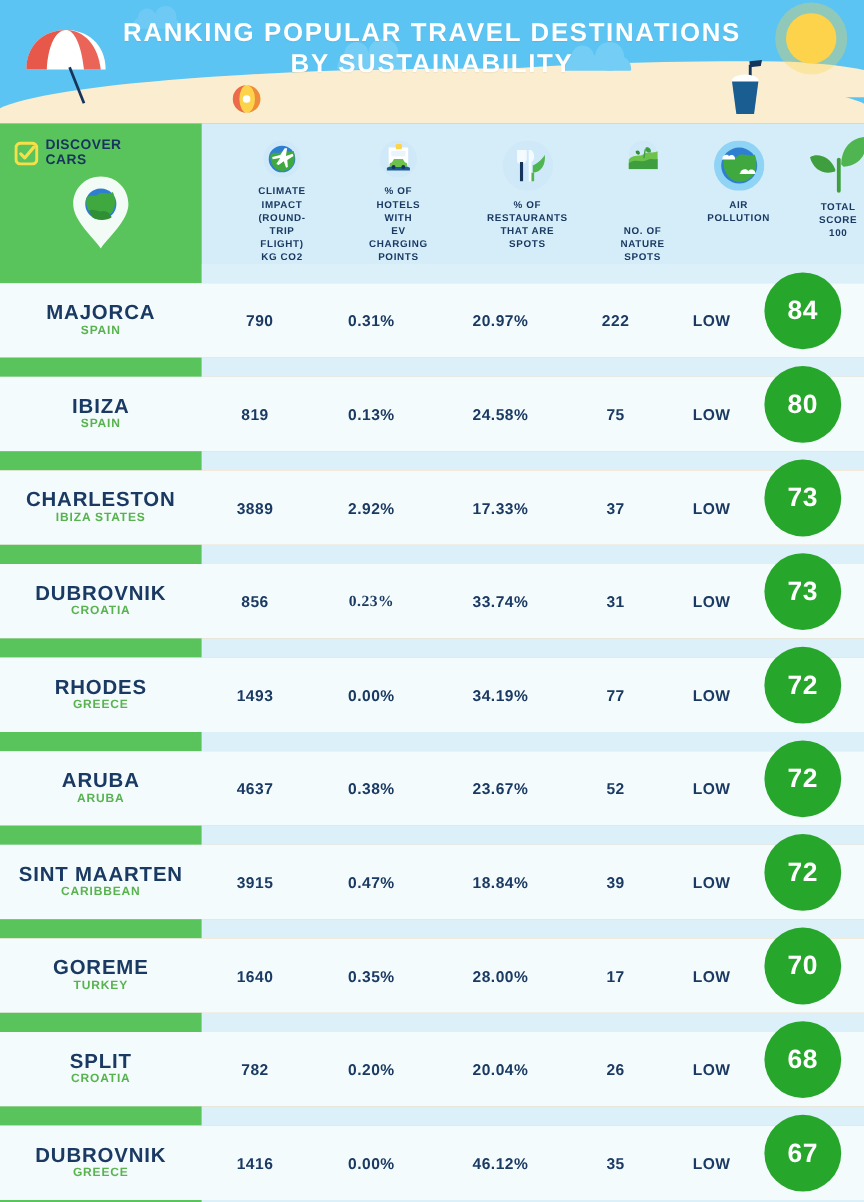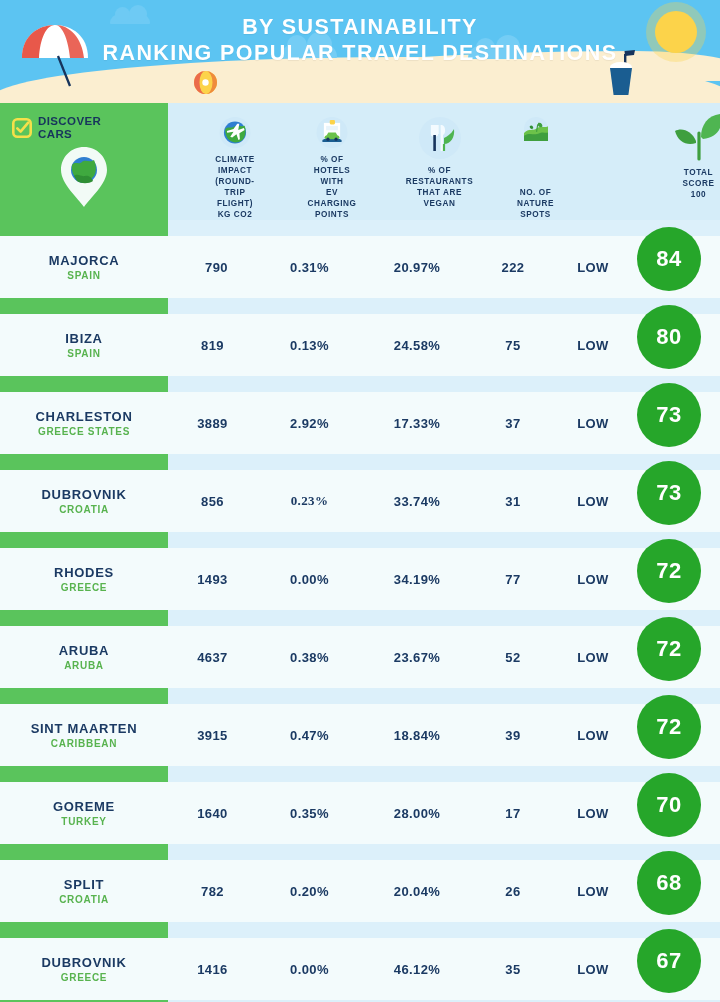--- a/index.html
+++ b/index.html
@@ -102,21 +102,21 @@
     background: #f3fbfc;
     display: flex; align-items: center;
   }
   .sep { position: relative; width: 720px; height: 16px; background: #dcf0fa; }
   .sep-bar { position: absolute; left: 0; top: 0; width: 168px; height: 16px; background: #5ac45c; }
 
   .cell-dest {
     position: absolute; left: 0; width: 168px; text-align: center;
   }
   .dest-name {
-    color: #1b3a63; font-size: 13px; font-weight: bold; letter-spacing: .7px; line-height: 17px;
+    color: #1b3a63; font-size: 17px; font-weight: bold; letter-spacing: .7px; line-height: 17px;
   }
   .dest-country {
     color: #58b34f; font-size: 10px; font-weight: bold; letter-spacing: .7px; line-height: 14px;
   }
   .cell-val {
     position: absolute; text-align: center;
     color: #1b3a63; font-size: 13px; font-weight: bold; letter-spacing: .4px;
   }
   .score-circle {
     position: absolute; left: 637px; top: -9px;
@@ -133,22 +133,22 @@
 <div id="page">
 
   <div class="hero">
     <div class="cloud c3"></div>
     <div class="cloud c1"></div>
     <div class="cloud c2"></div>
 
     <div class="sun"></div>
 
     <div class="hero-title">
+      <div>RANKING POPULAR TRAVEL DESTINATIONS</div>
       <div>BY SUSTAINABILITY</div>
-      <div>RANKING POPULAR TRAVEL DESTINATIONS</div>
     </div>
 
     <svg class="umbrella" viewBox="0 0 74 66">
       <path d="M4 36 C4 14 20 3 37 3 C54 3 70 14 70 36 Z" fill="#ffffff"></path>
       <path d="M37 3 C28 3 22 17 21 36 L4 36 C4 14 20 3 37 3 Z" fill="#e8584a"></path>
       <path d="M37 3 C44 3 50 16 52 36 L66 36 C64 16 52 3 37 3 Z" fill="#e8584a" opacity=".92"></path>
       <path d="M31 35 C32 17 35 5 38 3 C41 6 43 18 44 35 Z" fill="#ffffff"></path>
       <path d="M40 34 L52 64" stroke="#17345c" stroke-width="2.3" fill="none"></path>
     </svg>
 
@@ -232,39 +232,52 @@
           <circle cx="21" cy="21" r="21" fill="#cfe9f8"></circle>
           <path d="M13 8 L13 17 M16 8 L16 17 M19 8 L19 17" stroke="#eaf6fb" stroke-width="2.4"></path>
           <path d="M12 8 L12 18 C12 20 19 20 19 18 L19 8" fill="#f4fbff"></path>
           <rect x="14.3" y="18" width="2.6" height="16" fill="#17345c"></rect>
           <path d="M23 8 C27 9 27 17 24 18 L24 34 L21.6 34 L21.6 8 Z" fill="#f4fbff"></path>
           <path d="M25 21 C32 18 35 12 35 12 C36 20 32 27 25 27 Z" fill="#4fb551"></path>
           <path d="M25 27 L25 34" stroke="#4fb551" stroke-width="2.2"></path>
         </svg>
         <div class="col-label">
             <div>% OF RESTAURANTS</div>
-            <div>THAT ARE VEGAN</div>
+            <div>THAT ARE SPOTS</div>
           </div>
       </div>
 
       <div class="col-head" style="left:472px; width:82px;gap:40px;">
         <svg class="col-icon" viewBox="0 0 42 42">
           <circle cx="21" cy="21" r="21" fill="#cfe9f8"></circle>
           <path d="M0 28 C8 19 16 25 22 20 C28 15 36 20 42 16 L42 42 L0 42 Z" fill="#6cc24a"></path>
           <path d="M0 33 C10 26 18 33 26 29 C33 25 38 29 42 27 L42 42 L0 42 Z" fill="#3f9f3f"></path>
           <path d="M25 10 C30 9 33 13 32 17 C29 19 25 17 24 13 Z" fill="#3f9f3f"></path>
           <path d="M24 13 L22 26" stroke="#3f9f3f" stroke-width="2" fill="none"></path>
           <path d="M10 16 C13 13 17 16 16 20 C13 22 10 20 10 16 Z" fill="#2f8f34"></path>
         </svg>
         <div class="col-label">
             <div>NO. OF</div>
             <div>NATURE SPOTS</div>
           </div>
       </div>
 
+      <div class="col-head" style="left:554px; width:78px;">
+        <svg class="col-icon" viewBox="0 0 42 42">
+          <circle cx="21" cy="21" r="21" fill="#8fd3f5"></circle>
+          <circle cx="21" cy="21" r="15" fill="#2f7fd1"></circle>
+          <path d="M8 16 C12 12 16 16 20 13 C24 10 29 14 34 12 C36 17 36 25 32 30 C27 35 19 36 14 32 C10 29 7 22 8 16 Z" fill="#3fa93f"></path>
+          <path d="M7 15 C7 12 11 11 12.5 13 C15 11 18 13 17.5 16 L6.5 16 Z" fill="#ffffff"></path>
+          <path d="M22 27 C22 24 27 23 28.6 25.4 C31 23 35 25 34.6 28 L21 28 Z" fill="#ffffff"></path>
+        </svg>
+        <div class="col-label">
+            <div>AIR</div>
+            <div>POLLUTION</div>
+          </div>
+      </div>
 
       <div class="col-head" style="left:632px; width:88px;">
         <svg class="col-icon leaf-icon" viewBox="0 0 54 50">
           <path d="M29 26 C29 14 36 4 49 3 C52 16 45 27 31 28 Z" fill="#4fb551"></path>
           <path d="M24 30 C20 20 10 16 3 20 C6 31 15 35 24 32 Z" fill="#3f9f3f"></path>
           <path d="M27 48 L27 22" stroke="#3f9f3f" stroke-width="3.2" fill="none" stroke-linecap="round"></path>
         </svg>
         <div class="col-label">
             <div>TOTAL</div>
             <div>SCORE</div>
@@ -303,21 +316,21 @@
           <div class="cell-val" style="left:472px;width:82px;">75</div>
           <div class="cell-val" style="left:554px;width:78px;">LOW</div>
           <div class="score-circle">80</div>
         </div>
         <div class="sep">
           <div class="sep-bar"></div>
         </div>
         <div class="row">
           <div class="cell-dest">
             <div class="dest-name">CHARLESTON</div>
-            <div class="dest-country">GREECE STATES</div>
+            <div class="dest-country">IBIZA STATES</div>
           </div>
           <div class="cell-val" style="left:168px;width:89px;">3889</div>
           <div class="cell-val" style="left:257px;width:105px;">2.92%</div>
           <div class="cell-val" style="left:362px;width:110px;">17.33%</div>
           <div class="cell-val" style="left:472px;width:82px;">37</div>
           <div class="cell-val" style="left:554px;width:78px;">LOW</div>
           <div class="score-circle">73</div>
         </div>
         <div class="sep">
           <div class="sep-bar"></div>

